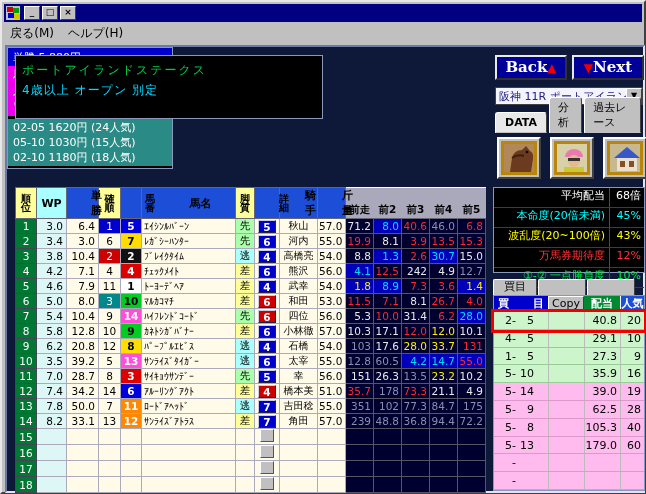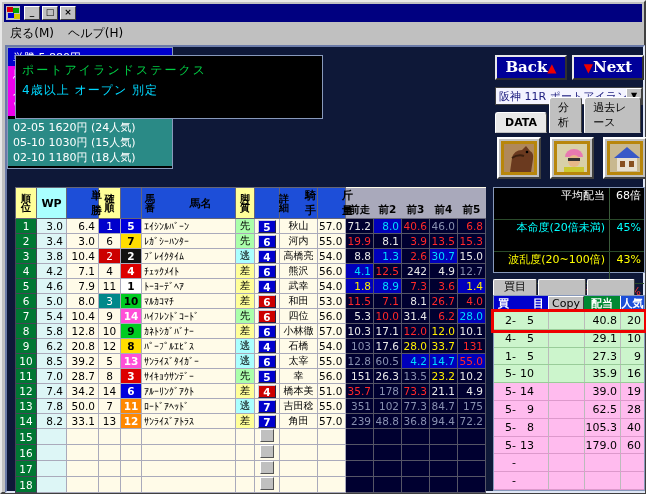--- a/index.html
+++ b/index.html
@@ -62,21 +62,21 @@
        padding:2px 8px;margin-right:2px;color:#000;cursor:pointer;}
   .tab.active{background:#e8e8e8;font-weight:bold;padding:3px 9px;}
   .icon-row{position:absolute;left:490px;top:90px;display:flex;gap:9px;}
   .icon-btn{width:44px;height:42px;background:#c0c0c0;border:2px solid;border-color:#fff #404040 #404040 #fff;
             padding:2px;cursor:pointer;}
   .icon-frame{width:100%;height:100%;border:3px solid #b8860b;background:#caa;position:relative;overflow:hidden;}
   .icon-frame svg{position:absolute;left:0;top:0;}
   
   .stats{position:absolute;left:486px;top:140px;width:152px;height:86px;background:#000;
          border:1px solid #8899bb;font-size:11px;}
-  .stats-row{display:flex;height:32px;line-height:16px;border-bottom:1px solid #2a4a2a;}
+  .stats-row{display:flex;height:20px;line-height:16px;border-bottom:1px solid #2a4a2a;}
   .stats-label{flex:1;text-align:right;padding-right:4px;border-right:1px solid #3a5a3a;white-space:nowrap;}
   .stats-val{width:34px;text-align:right;padding-right:3px;}
   
   .bet-tabs{position:absolute;left:486px;top:232px;display:flex;height:31px;font-size:11px;}
   .bet-tab{background:#c0c0c0;border:1px solid;border-color:#fff #404040 #808080 #fff;
            border-radius:2px 2px 0 0;padding:0 10px;line-height:14px;margin-right:1px;cursor:pointer;}
   .bet-tab.blank{width:48px;}
   .bet-table{position:absolute;left:486px;top:248px;width:152px;height:196px;background:#ffbbee;
              border:1px solid #8899bb;font-size:11px;}
   .bet-header{display:flex;height:16px;color:#fff;font-weight:bold;}
@@ -553,21 +553,21 @@
             <td class="c-jockey">石橋</td>
             <td class="c-wt">54.0</td>
             <td class="c-past pc-g">103</td>
             <td class="c-past pc-w">17.6</td>
             <td class="c-past pc-y">28.0</td>
             <td class="c-past pc-y">33.7</td>
             <td class="c-past pc-r">131</td>
           </tr>
           <tr>
             <td class="c-rank">10</td>
-            <td class="c-wp">8.5</td>
+            <td class="c-wp">3.5</td>
             <td class="c-odds">39.2</td>
             <td class="c-jun ">5</td>
             <td class="c-uma wpink">13</td>
             <td class="c-name">ｻﾝﾗｲｽﾞﾀｲｶﾞｰ</td>
             <td class="c-leg leg-nige">逃</td>
             <td class="c-det"><span class="det-btn det-blue">6</span></td>
             <td class="c-jockey">太宰</td>
             <td class="c-wt">55.0</td>
             <td class="c-past pc-g">12.8</td>
             <td class="c-past pc-g">60.5</td>

